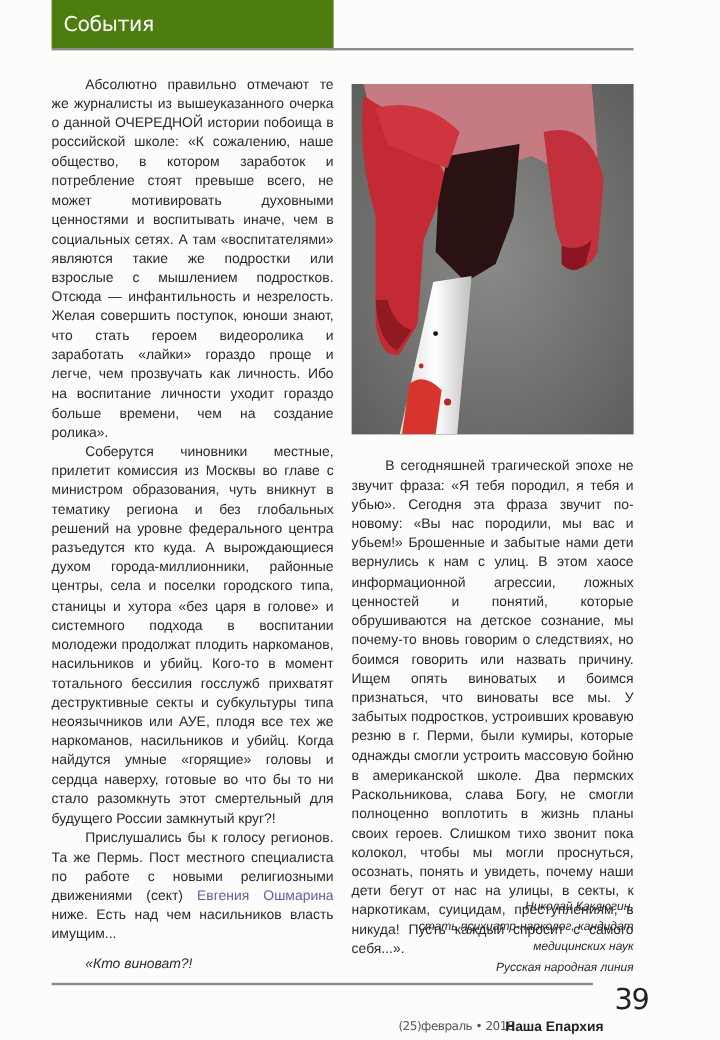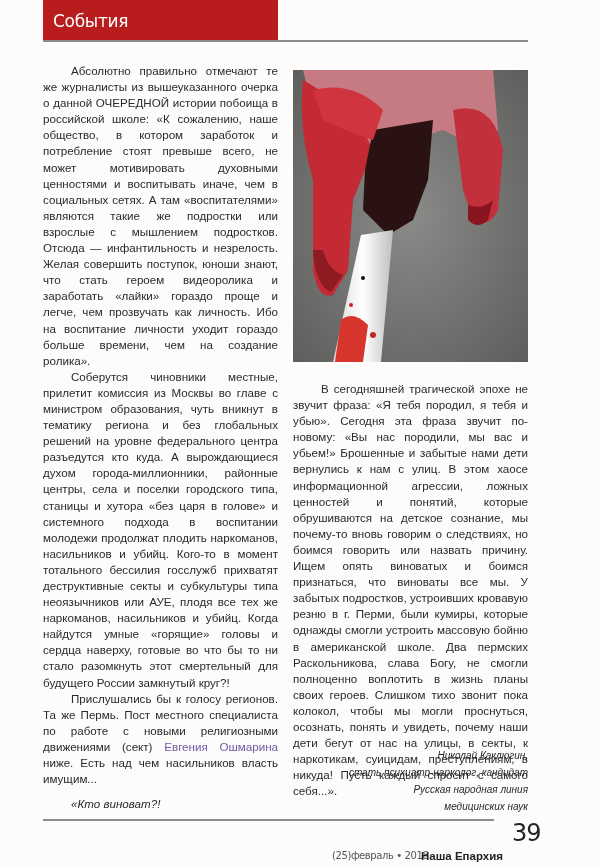--- a/index.html
+++ b/index.html
@@ -1,18 +1,18 @@
 <!DOCTYPE html>
 <html><head>
 <meta charset="utf-8">
 <style>
   html, body { margin:0; padding:0; }
   body { width:600px; height:867px; background:#fdfcfb; position:relative; overflow:hidden;
          font-family:"Liberation Sans", "DejaVu Sans", sans-serif; color:#2a2a2a; }
-  .header-bar { position:absolute; left:43px; top:0; width:235px; height:40px; background:#b91c1c; }
+  .header-bar { position:absolute; left:43px; top:0; width:235px; height:40px; background:#4d7c0f; }
   .header-title { position:absolute; left:10px; top:11px; font-size:17px; color:#ffffff;
                   font-family:"DejaVu Sans", sans-serif; letter-spacing:-0.3px; }
   .header-rule { position:absolute; left:43px; top:40px; width:236px; height:2px; background:#8c8c8c; }
   .header-rule2 { position:absolute; left:278px; top:40px; width:250px; height:2px; background:#8c8c8c; }
 
   .col { position:absolute; font-size:11.6px; line-height:16.1px; text-align:justify; }
   .col-left { left:43px; top:63px; width:235px; }
   .col-right { left:293px; top:381px; width:235px; }
   .col p { margin:0; }
   .indent { text-indent:28px; }
@@ -84,20 +84,20 @@
   </svg>
 </div>
 
 <div class="col col-right">
   <p class="indent">В сегодняшней трагической эпохе не звучит фраза: «Я тебя породил, я тебя и убью». Сегодня эта фраза звучит по-новому: «Вы нас породили, мы вас и убьем!» Брошенные и забытые нами дети вернулись к нам с улиц. В этом хаосе информационной агрессии, ложных ценностей и понятий, которые обрушиваются на детское сознание, мы почему-то вновь говорим о следствиях, но боимся говорить или назвать причину. Ищем опять виноватых и боимся признаться, что виноваты все мы. У забытых подростков, устроивших кровавую резню в г. Перми, были кумиры, которые однажды смогли устроить массовую бойню в американской школе. Два пермских Раскольникова, слава Богу, не смогли полноценно воплотить в жизнь планы своих героев. Слишком тихо звонит пока колокол, чтобы мы могли проснуться, осознать, понять и увидеть, почему наши дети бегут от нас на улицы, в секты, к наркотикам, суицидам, преступлениям, в никуда! Пусть каждый спросит с самого себя...».</p>
 </div>
 
 <div class="signature">
   <div>Николай Каклюгин,</div>
   <div>стать психиатр-нарколог, кандидат</div>
+  <div>медицинских наук</div>
   <div>Русская народная линия</div>
-  <div>медицинских наук</div>
 </div>
 
 <div class="footer-rule"></div>
 <span class="footer-issue">(25)февраль • 2018</span>
 <span class="footer-mag">Наша Епархия</span>
 <span class="page-number">39</span>
 
 </body></html>

